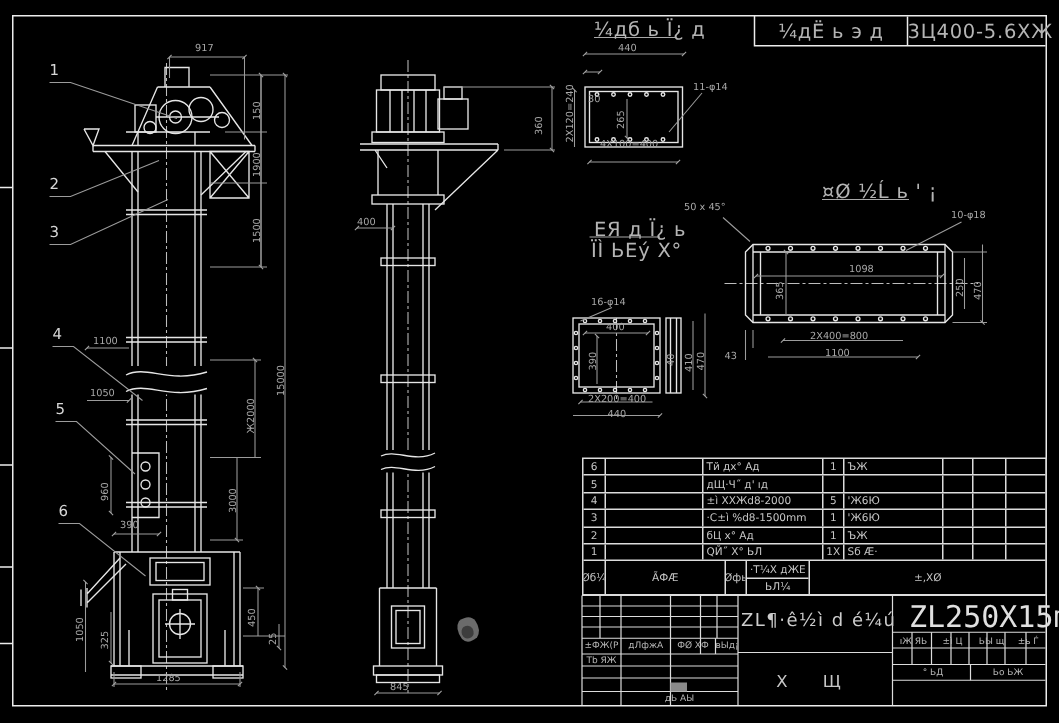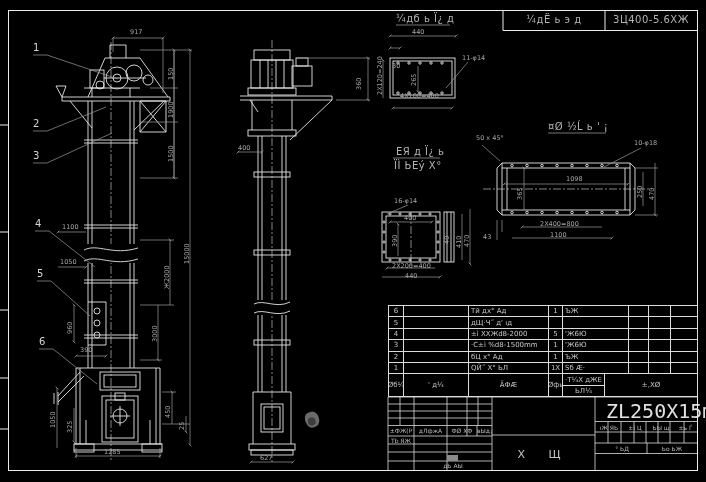--- a/index.html
+++ b/index.html
@@ -2,21 +2,21 @@
 <html><head>
 <meta charset="utf-8">
 <style>
   html,body{margin:0;padding:0;background:#000;}
   #sheet{position:relative;width:706px;height:482px;background:#000;overflow:hidden;
          font-family:"DejaVu Sans",sans-serif;}
   .lbl{position:absolute;font-size:6.5px;line-height:8px;color:#a8a8a8;white-space:nowrap;}
   .rot{transform-origin:0 0;transform:rotate(-90deg);}
   .ctrd{text-align:center;}
   .callout{position:absolute;font-size:10px;color:#d6d6d6;}
-  .viewlbl{position:absolute;font-size:10px;color:#b4b4b4;white-space:nowrap;letter-spacing:.5px;}
+  .viewlbl{position:absolute;font-size:13px;color:#b4b4b4;white-space:nowrap;letter-spacing:.5px;}
   
   .bom{position:absolute;left:388px;top:305px;width:310px;height:92px;box-sizing:border-box;
        border:1px solid #dcdcdc;display:flex;flex-direction:column;color:#c6c6c6;font-size:7px;}
   .br{display:flex;flex:0 0 11.4px;border-bottom:1px solid #dcdcdc;box-sizing:border-box;}
   .bh{display:flex;flex:1;box-sizing:border-box;}
   .bc{border-right:1px solid #dcdcdc;box-sizing:border-box;display:flex;align-items:center;
       padding:0 2px;overflow:hidden;white-space:nowrap;}
   .w1{width:15px;justify-content:center;padding:0;}
   .w2{width:65px;}
   .w3{width:80px;}
@@ -289,42 +289,42 @@
   <span class="lbl rot" style="left:66px;top:334px">960</span>
   <span class="lbl" style="left:80px;top:346px">390</span>
   <span class="lbl rot" style="left:49px;top:428px">1050</span>
   <span class="lbl rot" style="left:66px;top:433px">325</span>
   <span class="lbl" style="left:104px;top:448px">1285</span>
   <span class="lbl rot" style="left:164px;top:418px">450</span>
   <span class="lbl rot" style="left:178px;top:430px">25</span>
 
   <span class="lbl rot" style="left:355px;top:90px">360</span>
   <span class="lbl" style="left:238px;top:144px">400</span>
-  <span class="lbl" style="left:260px;top:454px">627</span>
+  <span class="lbl" style="left:260px;top:454px">845</span>
 
   <span class="lbl" style="left:412px;top:28px">440</span>
   <span class="lbl" style="left:392px;top:62px">30</span>
   <span class="lbl" style="left:462px;top:54px">11-φ14</span>
   <span class="lbl" style="left:400px;top:92px">4X100=400</span>
   <span class="lbl rot" style="left:376px;top:95px">2X120=240</span>
   <span class="lbl rot" style="left:410px;top:86px">265</span>
 
   <span class="viewlbl" style="left:396px;top:146px">ЕЯ д Ï¿ ь</span>
   <span class="viewlbl" style="left:394px;top:160px">ÏÌ ЬЕý Х°</span>
   <span class="lbl" style="left:394px;top:197px">16-φ14</span>
   <span class="lbl" style="left:404px;top:214px">400</span>
   <span class="lbl rot" style="left:391px;top:247px">390</span>
   <span class="lbl rot" style="left:455px;top:248px">410</span>
   <span class="lbl rot" style="left:463px;top:247px">470</span>
   <span class="lbl" style="left:392px;top:262px">2X200=400</span>
   <span class="lbl" style="left:405px;top:272px">440</span>
   <span class="lbl rot" style="left:443px;top:244px">40</span>
 
   <span class="viewlbl ctrd" style="left:548px;top:121px;width:58px">¤Ø ½Ĺ ь ' ¡</span>
-  <span class="lbl" style="left:476px;top:134px">50 x 45°</span>
+  <span class="lbl" style="left:456px;top:134px">50 x 45°</span>
   <span class="lbl" style="left:634px;top:139px">10-φ18</span>
   <span class="lbl" style="left:566px;top:175px">1098</span>
   <span class="lbl rot" style="left:516px;top:200px">365</span>
   <span class="lbl rot" style="left:636px;top:198px">250</span>
   <span class="lbl rot" style="left:648px;top:200px">470</span>
   <span class="lbl" style="left:540px;top:220px">2X400=800</span>
   <span class="lbl" style="left:550px;top:231px">1100</span>
   <span class="lbl" style="left:483px;top:233px">43</span>
 
   <div class="bom">
@@ -383,38 +383,38 @@
       <div class="bc w2"></div>
       <div class="bc w3">QЙ˝ X° ЬЛ</div>
       <div class="bc w4">1X</div>
       <div class="bc w5">Ѕб Æ·</div>
       <div class="bc w6"></div>
       <div class="bc w7"></div>
       <div class="bc w8"></div>
     </div>
     <div class="bh">
       <div class="bc w1 hcell">Øб¼</div>
-      <div class="bc w2 hcell">' д¼</div>
       <div class="bc w3 hcell">ÃФÆ</div>
       <div class="bc w4 hcell">Øфь</div>
       <div class="w6h">
         <div>·Т¼Х дЖЕ</div>
         <div>ЬЛ¼</div>
       </div>
       <div class="bc w8 hcell">±,XØ</div>
     </div>
   </div>
 
   <span class="tb-sm" style="left:388px;top:427px;width:26px">±ФЖ(Р</span>
   <span class="tb-sm" style="left:414px;top:427px;width:33px">дЛфжА</span>
   <span class="tb-sm" style="left:447px;top:427px;width:30px">ФØ ХФ</span>
   <span class="tb-sm" style="left:477px;top:427px;width:15px">вЫд¡</span>
   <span class="tb-sm" style="left:388px;top:437px;width:26px">Тb ЯЖ</span>
   <span class="tb-sm" style="left:440px;top:462px;width:26px">дЬ АЫ</span>
 
+  <span class="tb-big">ZL¶·ê½ì d é¼ú</span>
   <span class="tb-sheet">Х Щ</span>
   <span class="tb-model">ZL250X15m</span>
 
   <span class="tb-sm" style="left:596px;top:424px;width:26px">ıЖ ЯЬ</span>
   <span class="tb-sm" style="left:622px;top:424px;width:26px">±ì Ц</span>
   <span class="tb-sm" style="left:648px;top:424px;width:26px">ЬЫ щ</span>
   <span class="tb-sm" style="left:674px;top:424px;width:23px">±ь Ѓ</span>
   <span class="tb-sm" style="left:598px;top:445px;width:48px">° ЬД</span>
   <span class="tb-sm" style="left:648px;top:445px;width:48px">Ьо ЬЖ</span>
 

